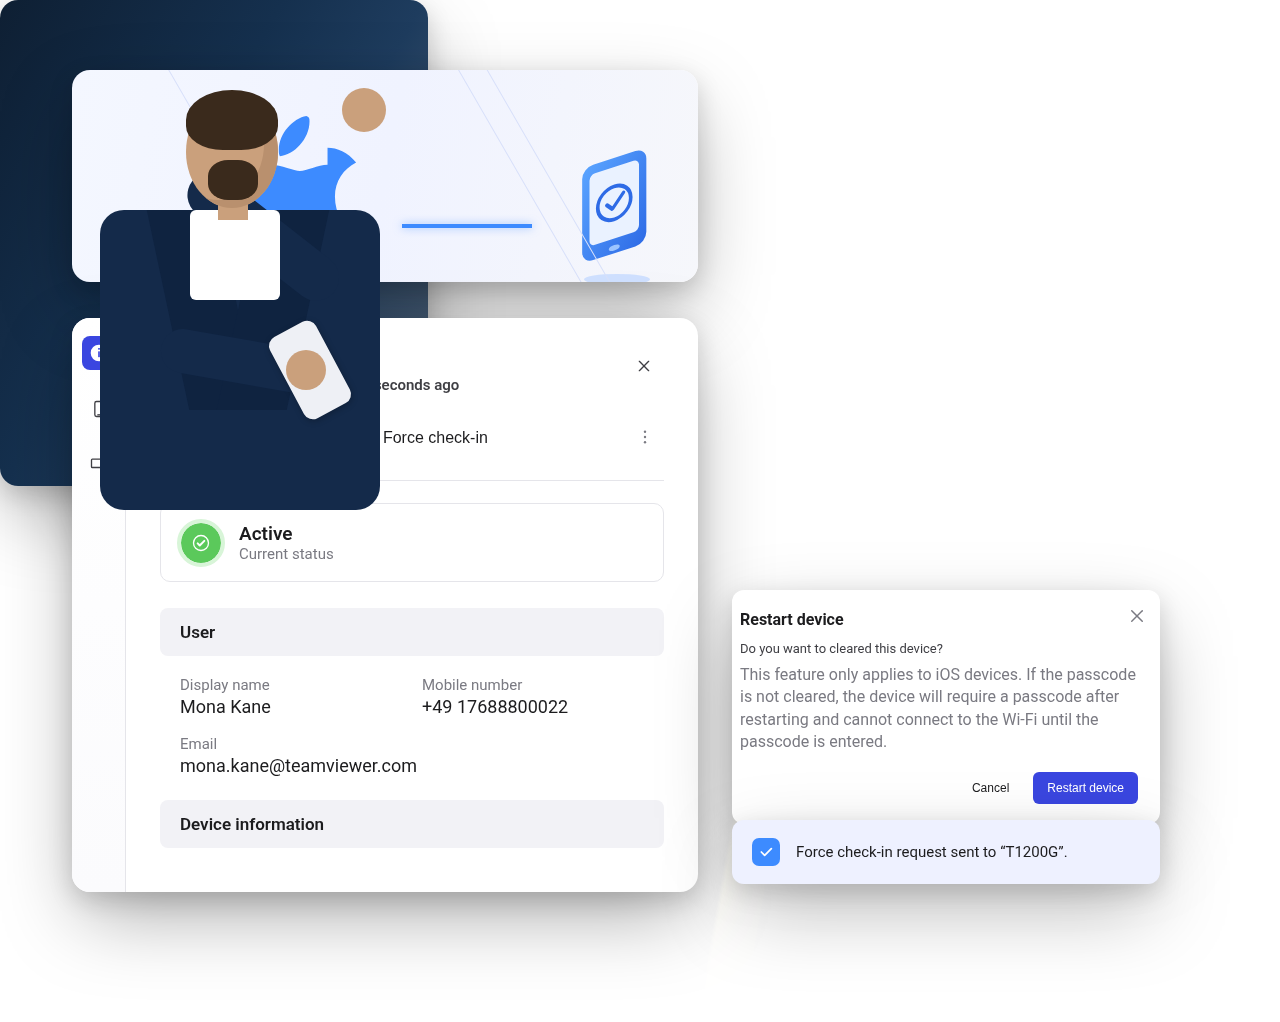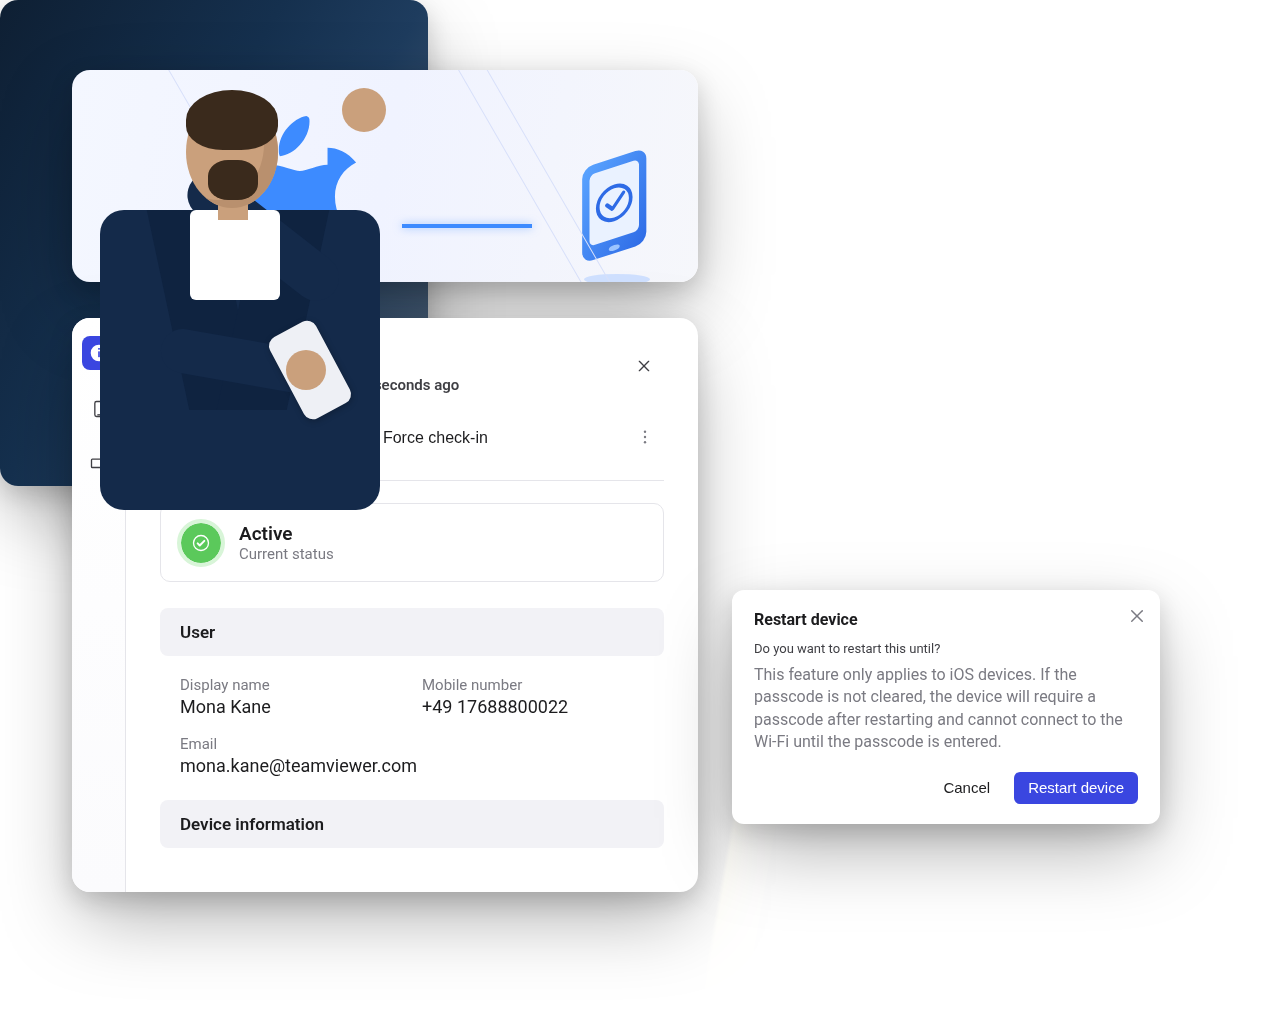--- a/index.html
+++ b/index.html
@@ -151,32 +151,32 @@
   .figure .lapelL{left:128px;transform:skewX(12deg);}
   .figure .lapelR{left:198px;transform:skewX(-12deg);}
   .figure .armR{position:absolute;left:280px;top:40px;width:46px;height:180px;background:#142a4a;border-radius:24px;transform:rotate(-52deg);transform-origin:bottom left;}
   .figure .handR{position:absolute;left:302px;top:-2px;width:44px;height:44px;border-radius:50%;background:#caa07c;}
   .figure .armL{position:absolute;left:120px;top:250px;width:170px;height:44px;background:#142a4a;border-radius:22px;transform:rotate(10deg);}
   .figure .handL{position:absolute;left:246px;top:260px;width:40px;height:40px;border-radius:50%;background:#caa07c;}
   .figure .phone{position:absolute;left:244px;top:234px;width:52px;height:92px;border-radius:10px;background:#eef0f5;box-shadow:0 2px 6px rgba(0,0,0,.25);transform:rotate(-28deg);}
   
   .dialog{
     left:732px;top:590px;width:428px;border-radius:12px;box-shadow:var(--shadow);
-    padding:20px 22px 20px 22px;font-size:13px;
+    padding:20px 22px 20px 8px;font-size:13px;
   }
   .dialog h3{margin:0;font-size:16px;font-weight:700;}
   .dialog .dialog-close{position:absolute;right:16px;top:16px;width:22px;height:22px;border:none;background:none;cursor:pointer;color:var(--gray-500);}
   .dialog .dialog-close svg{width:18px;height:18px;}
   .dialog p{margin:12px 0 0 0;color:var(--gray-700);}
   .dialog .check-row{display:flex;align-items:flex-start;gap:10px;margin-top:14px;}
   .dialog .chk{width:16px;height:16px;border-radius:4px;background:#2e6be6;display:flex;align-items:center;justify-content:center;color:#fff;flex:none;border:none;cursor:pointer;}
   .dialog .chk svg{width:11px;height:11px;}
   .dialog .hint{margin-top:8px;font-size:16px;color:var(--gray-500);line-height:1.4;}
   .dialog .btn-row{display:flex;justify-content:flex-end;gap:10px;margin-top:18px;}
-  .dialog .btn{height:32px;padding:0 14px;border-radius:6px;border:none;cursor:pointer;font-size:15px;}
+  .dialog .btn{height:32px;padding:0 14px;border-radius:6px;border:none;cursor:pointer;font-size:12px;}
   .dialog .btn.secondary{background:transparent;color:var(--gray-900);}
   .dialog .btn.primary{background:var(--blue);color:#fff;font-weight:500;}
   
   .toast{
     left:732px;top:820px;width:428px;border-radius:12px;box-shadow:var(--shadow);
     background:#eef1ff;padding:18px 20px;display:flex;align-items:center;gap:16px;font-size:15px;
   }
   .toast .tchk{width:28px;height:28px;border-radius:7px;background:var(--blue-bright);display:flex;align-items:center;justify-content:center;color:#fff;flex:none;}
   .toast .tchk svg{width:16px;height:16px;}
 </style>
@@ -338,22 +338,30 @@
   </div>
 
   <div class="card dialog">
     <h3>Restart device</h3>
     <button class="dialog-close">
       <svg viewBox="0 0 24 24" fill="none" stroke="currentColor" stroke-width="2" stroke-linecap="round">
           <line x1="5" y1="5" x2="19" y2="19"></line>
           <line x1="19" y1="5" x2="5" y2="19"></line>
         </svg>
     </button>
-    <p>Do you want to restart this until?</p>
+    <p>Do you want to cleared this device?</p>
     <p class="hint">This feature only applies to iOS devices. If the passcode is not cleared, the device will require a passcode after restarting and cannot connect to the Wi-Fi until the passcode is entered.</p>
     <div class="btn-row">
       <button class="btn secondary">Cancel</button>
       <button class="btn primary">Restart device</button>
     </div>
   </div>
 
+  <div class="card toast">
+    <div class="tchk">
+      <svg viewBox="0 0 24 24" fill="none" stroke="currentColor" stroke-width="2.6" stroke-linecap="round" stroke-linejoin="round">
+          <path d="M5 12l5 5L20 7"></path>
+        </svg>
+    </div>
+    <span>Force check-in request sent to “T1200G”.</span>
+  </div>
 
 </div>
 
 </body></html>

